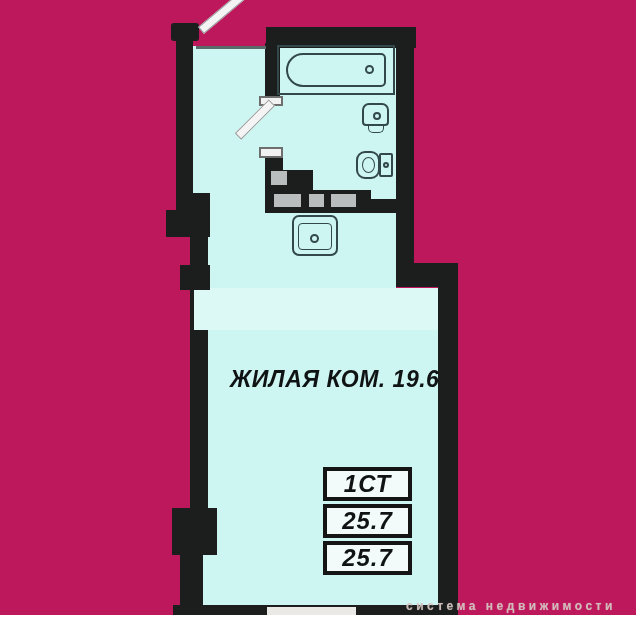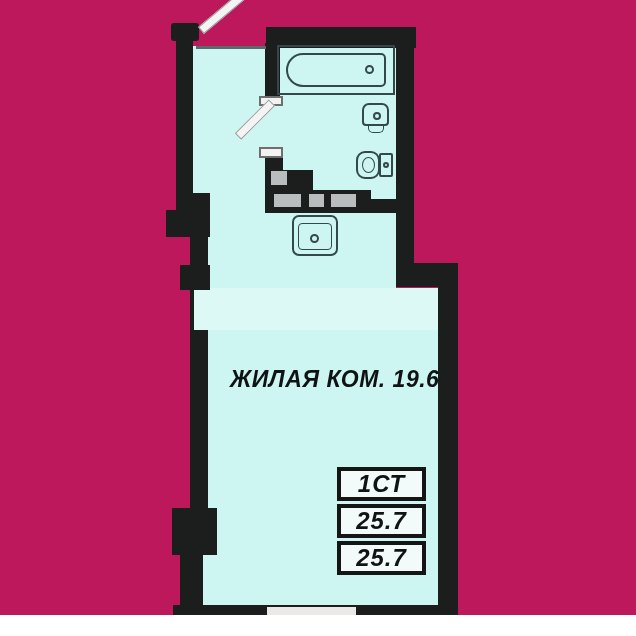--- a/index.html
+++ b/index.html
@@ -112,20 +112,21 @@
   </div>
 
   <div>
     <div class="abs fx" style="left:292px;top:215px;width:46px;height:41px;border-radius:7px;"></div>
     <div class="abs fx fx-thin" style="left:298px;top:223px;width:34px;height:27px;border-radius:4px;"></div>
     <div class="abs drain" style="left:310px;top:234px;width:9px;height:9px;"></div>
   </div>
 
   <div class="abs room-label" style="left:230px;top:366px;width:200px;">ЖИЛАЯ КОМ. 19.6</div>
 
-  <div class="abs itable" style="left:337px;top:467px;width:89px;">
+  <div class="abs itable" style="left:323px;top:467px;width:89px;">
     <div class="icell">1СТ</div>
     <div class="icell">25.7</div>
     <div class="icell">25.7</div>
   </div>
 
+  <div class="abs wm-tagline" style="left:406px;top:599px;">система недвижимости</div>
 
 </div>
 
 </body></html>

